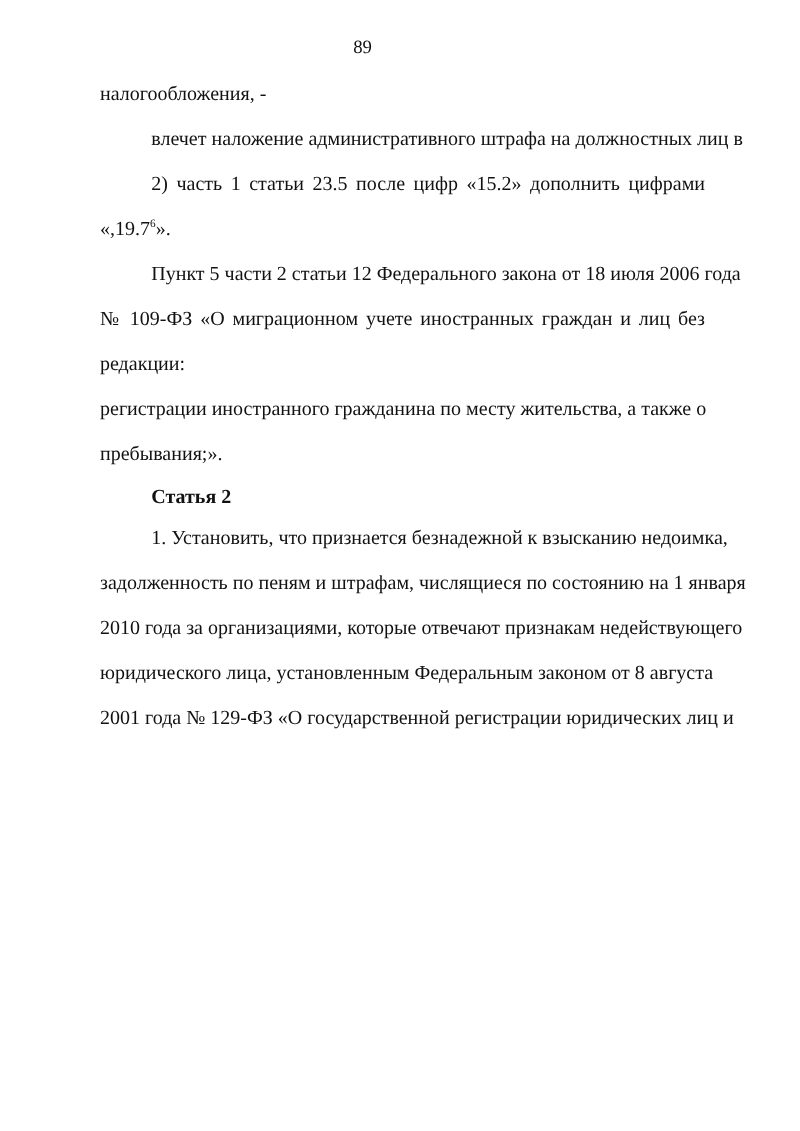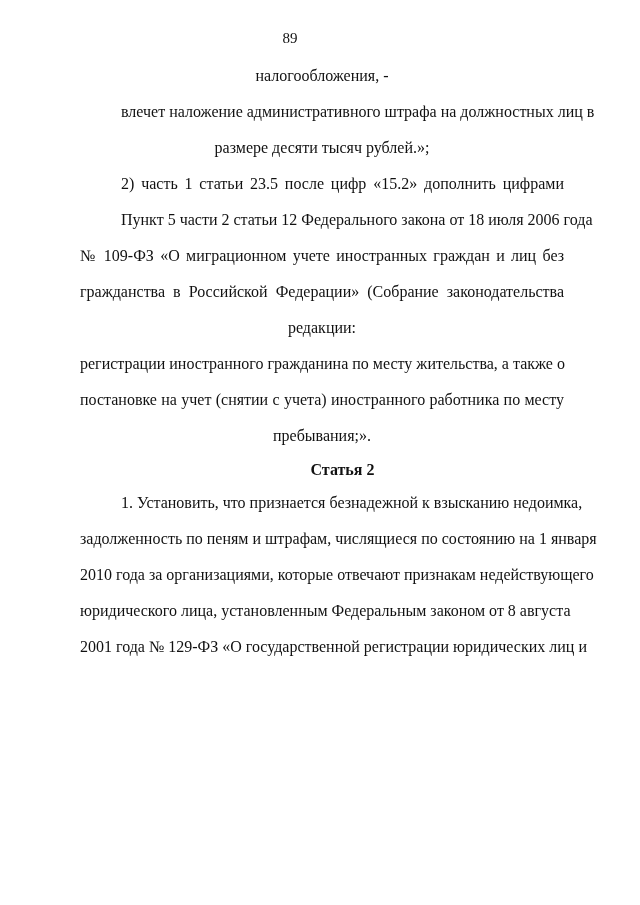--- a/index.html
+++ b/index.html
@@ -11,45 +11,43 @@
     font-size: 16px;
   }
   .page-number {
     position: absolute; top: 30px; left: 0; width: 580px; text-align: center;
     font-size: 15px;
   }
   .body-text {
     position: absolute; left: 80px; top: 58px; width: 484px;
   }
   .line {
-    display: block; height: 36px; line-height: 36px; white-space: nowrap; text-align: center;
+    display: block; height: 36px; line-height: 36px; white-space: nowrap;
   }
   .line.indent { padding-left: 41px; }
   .line.justify { text-align: justify; text-align-last: justify; }
   .line.heading { font-weight: bold; padding-left: 41px; height: 31px; line-height: 31px; }
   sup { font-size: 9px; line-height: 0; vertical-align: super; }
 </style>
 </head>
 <body>
 
 <div class="page">
   <div class="page-number">89</div>
 
   <div class="body-text">
     <span class="line">налогообложения, -</span>
     <span class="line indent">влечет наложение административного штрафа на должностных лиц в</span>
-    <span class="line">размере десяти тысяч рублей.»;</span>
     <span class="line indent justify">2) часть 1 статьи 23.5 после цифр «15.2» дополнить цифрами</span>
+    <span class="line"><span>«,19.7</span><sup>6</sup><span>».</span></span>
 
     <span class="line indent justify">Пункт 5 части 2 статьи 12 Федерального закона от 18 июля 2006 года</span>
     <span class="line justify">№ 109-ФЗ «О миграционном учете иностранных граждан и лиц без</span>
-    <span class="line justify">гражданства в Российской Федерации» (Собрание законодательства</span>
     <span class="line">редакции:</span>
     <span class="line justify">регистрации иностранного гражданина по месту жительства, а также о</span>
-    <span class="line justify">постановке на учет (снятии с учета) иностранного работника по месту</span>
     <span class="line">пребывания;».</span>
 
     <span class="line heading">Статья 2</span>
     <span class="line indent justify">1. Установить, что признается безнадежной к взысканию недоимка,</span>
     <span class="line justify">задолженность по пеням и штрафам, числящиеся по состоянию на 1 января</span>
     <span class="line justify">2010 года за организациями, которые отвечают признакам недействующего</span>
     <span class="line justify">юридического лица, установленным Федеральным законом от 8 августа</span>
     <span class="line justify">2001 года № 129-ФЗ «О государственной регистрации юридических лиц и</span>
   </div>
 </div>

